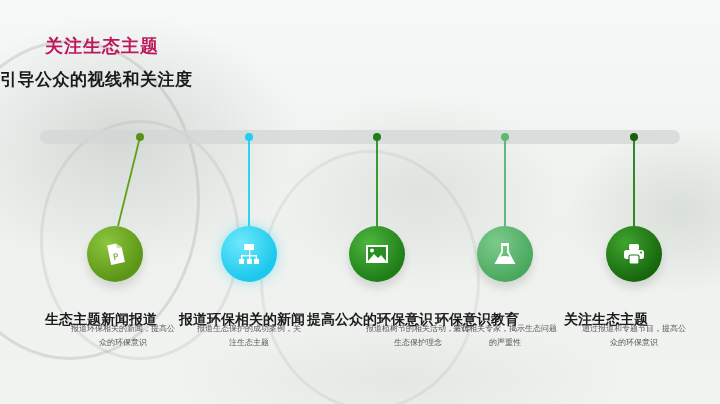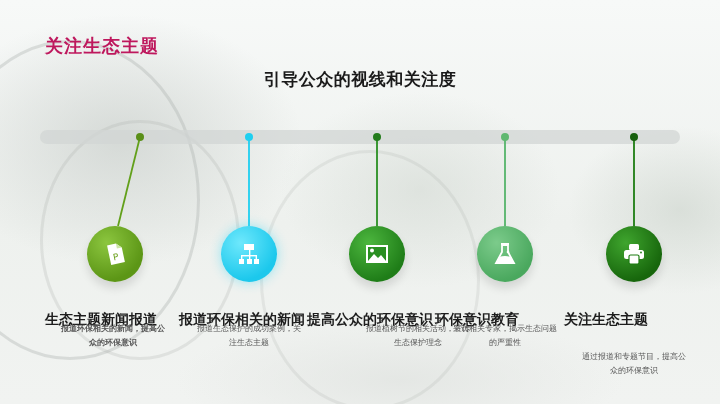--- a/index.html
+++ b/index.html
@@ -20,21 +20,21 @@
   }
   .branch {
     position: absolute; border: 3px solid rgba(170,176,172,0.35); border-radius: 50%;
   }
   .title {
     position: absolute; left: 45px; top: 34px;
     font-size: 18px; font-weight: bold; color: #be185d; letter-spacing: 1px;
   }
   .subtitle {
     position: absolute; left: 0; width: 720px; top: 68px;
-    text-align: center; font-size: 17px; font-weight: bold; color: #1a1a1a;
+    font-size: 17px; font-weight: bold; color: #1a1a1a;
     letter-spacing: 0.5px;
   }
   .track {
     position: absolute; left: 40px; top: 130px; width: 640px; height: 14px;
     background: rgba(210,214,212,0.75); border-radius: 7px;
   }
   .dot {
     position: absolute; width: 8px; height: 8px; border-radius: 50%; top: 133px;
   }
   .node {
@@ -82,21 +82,21 @@
 <div class="node" style="left:87px;background:radial-gradient(circle at 35% 30%, #8cc63f, #5c9616 70%);">
   <svg viewBox="0 0 28 28">
     <g transform="rotate(-12 14 14)">
       <path d="M8 4 h9 l5 5 v15 h-14 z" fill="#fff"></path>
       <path d="M17 4 v5 h5" fill="#cde6a8"></path>
       <text x="11.5" y="20" font-size="9" font-family="DejaVu Sans, sans-serif" fill="#6a9f1a">P</text>
     </g>
   </svg>
 </div>
 <div class="item-title" style="left:45px;">生态主题新闻报道</div>
-<div class="item-desc" style="left:58px;font-weight:bold;">报道环保相关的新闻，提高公众的环保意识</div>
+<div class="item-desc" style="left:68px;">报道环保相关的新闻，提高公众的环保意识</div>
 
 <div class="node" style="left:221px;background:radial-gradient(circle at 35% 30%, #6ee8fc, #1cc8ec 70%);box-shadow:0 0 12px rgba(40,210,245,0.45);">
   <svg viewBox="0 0 28 28">
     <rect x="9" y="4" width="10" height="6" fill="#fff"></rect>
     <rect x="14" y="10" width="1.4" height="5" fill="#fff"></rect>
     <rect x="6" y="15" width="16" height="1.4" fill="#fff"></rect>
     <rect x="6" y="15" width="1.4" height="4" fill="#fff"></rect>
     <rect x="14" y="15" width="1.4" height="4" fill="#fff"></rect>
     <rect x="20.6" y="15" width="1.4" height="4" fill="#fff"></rect>
     <rect x="4" y="19" width="5" height="5" fill="#fff"></rect>
@@ -131,13 +131,13 @@
 
 <div class="node" style="left:606px;background:radial-gradient(circle at 35% 30%, #3fa52e, #17660c 72%);">
   <svg viewBox="0 0 28 28">
     <rect x="9" y="4" width="10" height="6" rx="1.5" fill="#fff"></rect>
     <rect x="4" y="10" width="20" height="9" rx="2.5" fill="#fff"></rect>
     <rect x="9" y="15" width="10" height="9" rx="1.5" fill="#fff" stroke="#1e7d12" stroke-width="1.2"></rect>
     <circle cx="21" cy="12.5" r="0.9" fill="#1e7d12"></circle>
   </svg>
 </div>
 <div class="item-title" style="left:564px;">关注生态主题</div>
-<div class="item-desc" style="left:579px;margin-top:28px;">通过报道和专题节目，提高公众的环保意识</div>
+<div class="item-desc" style="left:579px;">通过报道和专题节目，提高公众的环保意识</div>
 
 </body></html>

